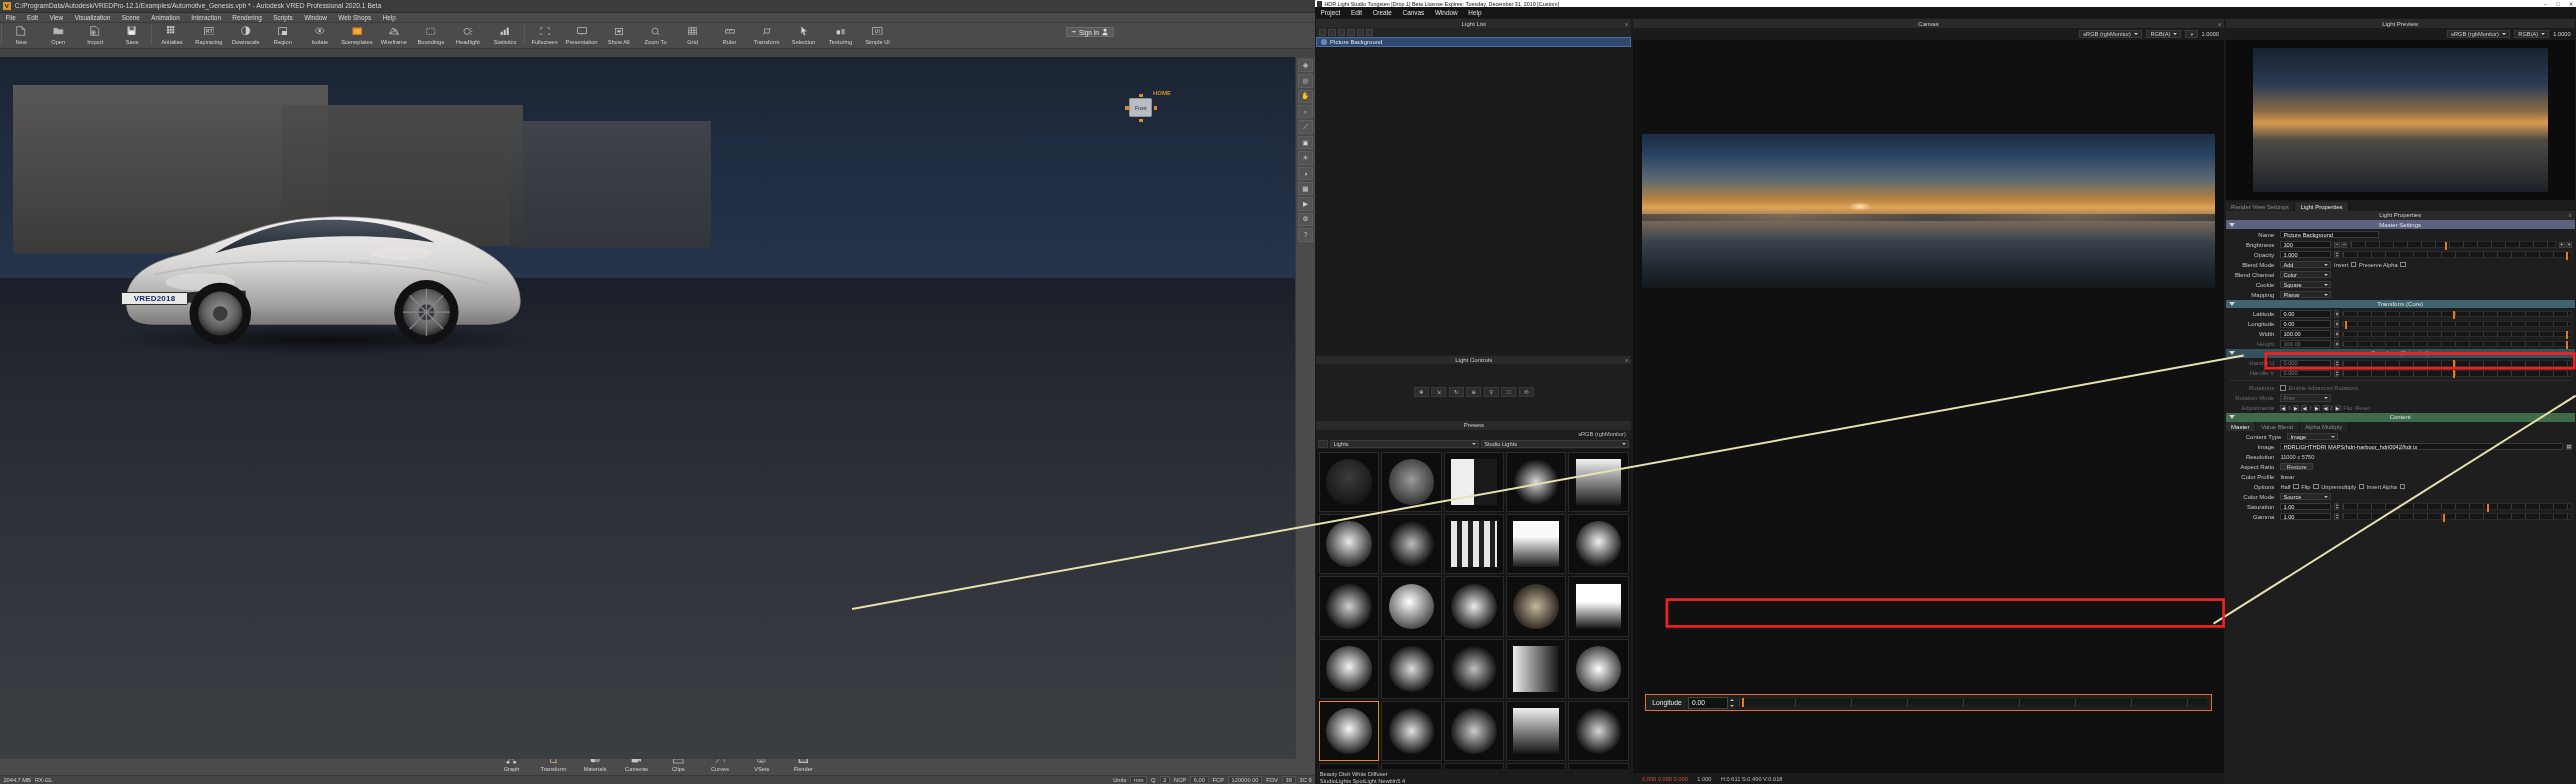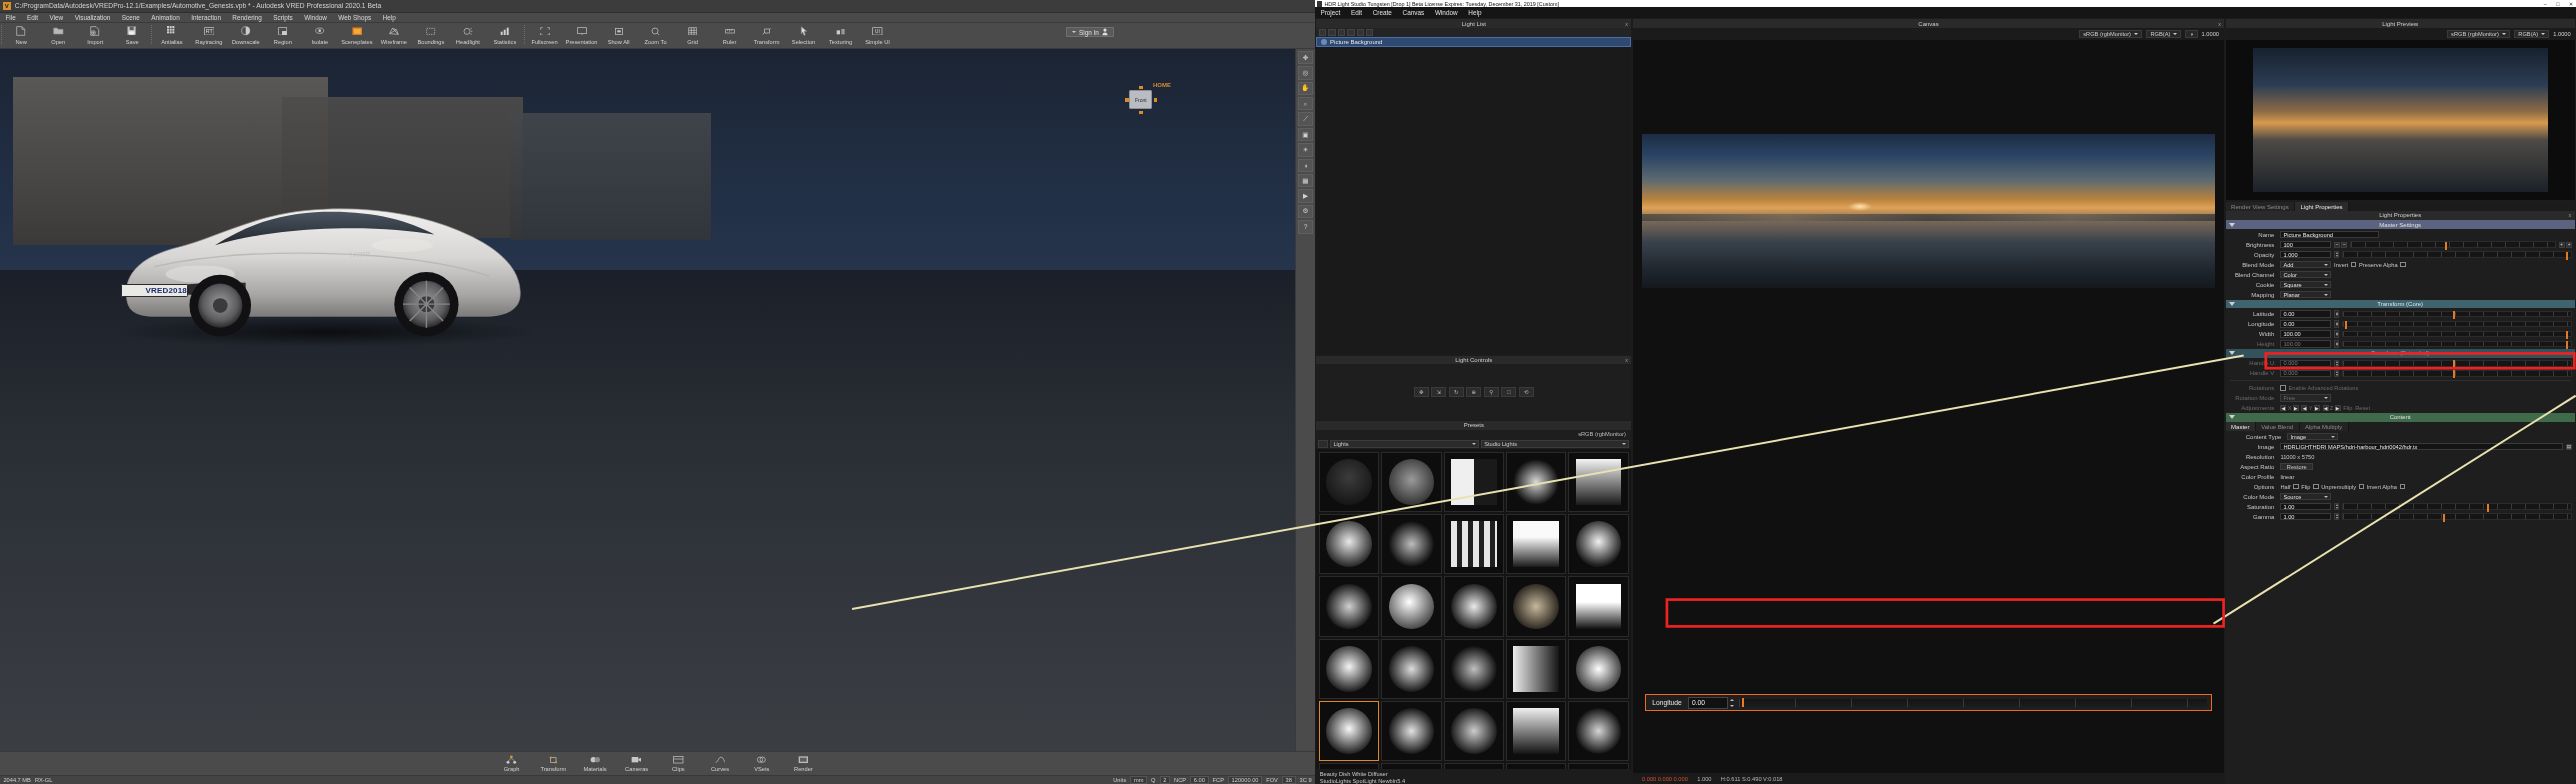--- a/index.html
+++ b/index.html
@@ -49,21 +49,21 @@
     position:absolute; right:201px; top:3.4px; height:10.7px;
     background:#5a5a5a; border:0.7px solid #6e6e6e; display:flex; align-items:center;
     gap:3.4px; padding:0 4.7px; border-radius:0.7px;
   }
   .signin span { font-size:6.4px; color:#e0e0e0; }
   .caret-sm { width:0;height:0;border-left:2px solid transparent;border-right:2px solid transparent;border-top:2.7px solid #cfcfcf; }
 
   .vred-body { flex:1; display:flex; position:relative; }
 
   
-  .viewport { position:relative; width:1320px; height:100%; overflow:hidden; background:#12161f; }
+  .viewport { position:relative; width:1320px; height:100%; overflow:hidden; background:#12161f;margin-top:8px; }
   .vp-sky {
     position:absolute; inset:0;
     background:
       linear-gradient(to bottom, #1b2433 0%, #223047 22%, #2a3850 40%, #1d2433 62%, #15191f 100%);
   }
   .vp-ground {
     position:absolute; left:0; right:0; top:221px; bottom:0;
     background: linear-gradient(to bottom,#1a1f29 0%, #272c33 28%, #32363c 65%, #3b3e43 100%);
   }
   .vp-bldg {
@@ -79,21 +79,21 @@
   .vp-bldg3 { position:absolute; left:510px; top:64px; width:201px; height:127px;
     background:linear-gradient(to bottom,#46484d,#333539); opacity:.85; }
   .vp-car {
     position:absolute; left:114px; top:124px; width:416px; height:164px;
   }
   .vp-shadow { position:absolute; left:111px; top:268px; width:429px; height:30px;
     background:radial-gradient(ellipse at 50% 50%, rgba(0,0,0,.65), rgba(0,0,0,0) 70%); }
   .plate {
     position:absolute; left:121px; top:235px; width:67px; height:13.4px;
     background:#e9e9e6; border:1.3px solid #2a2a2a; border-radius:1.3px;
-    font-size:8px; font-weight:bold; color:#1b2b6b; text-align:right; line-height:11.4px;
+    font-size:8px; font-weight:bold; color:#1b2b6b; text-align:center; line-height:11.4px;
     letter-spacing:0.2px;
   }
 
   .home-widget { position:absolute; right:144px; top:28px; width:47px; height:43px; }
   .home-lbl { position:absolute; right:0; top:5.4px; font-size:6px; color:#d98c2a; font-weight:bold; }
   .cube {
     position:absolute; left:5.4px; top:13.4px; width:23px; height:19px;
     background:#b9bcc2; border:0.7px solid #8e9196; border-radius:1.3px;
     font-size:5px; color:#2a2a2a; text-align:center; line-height:19px;
   }

